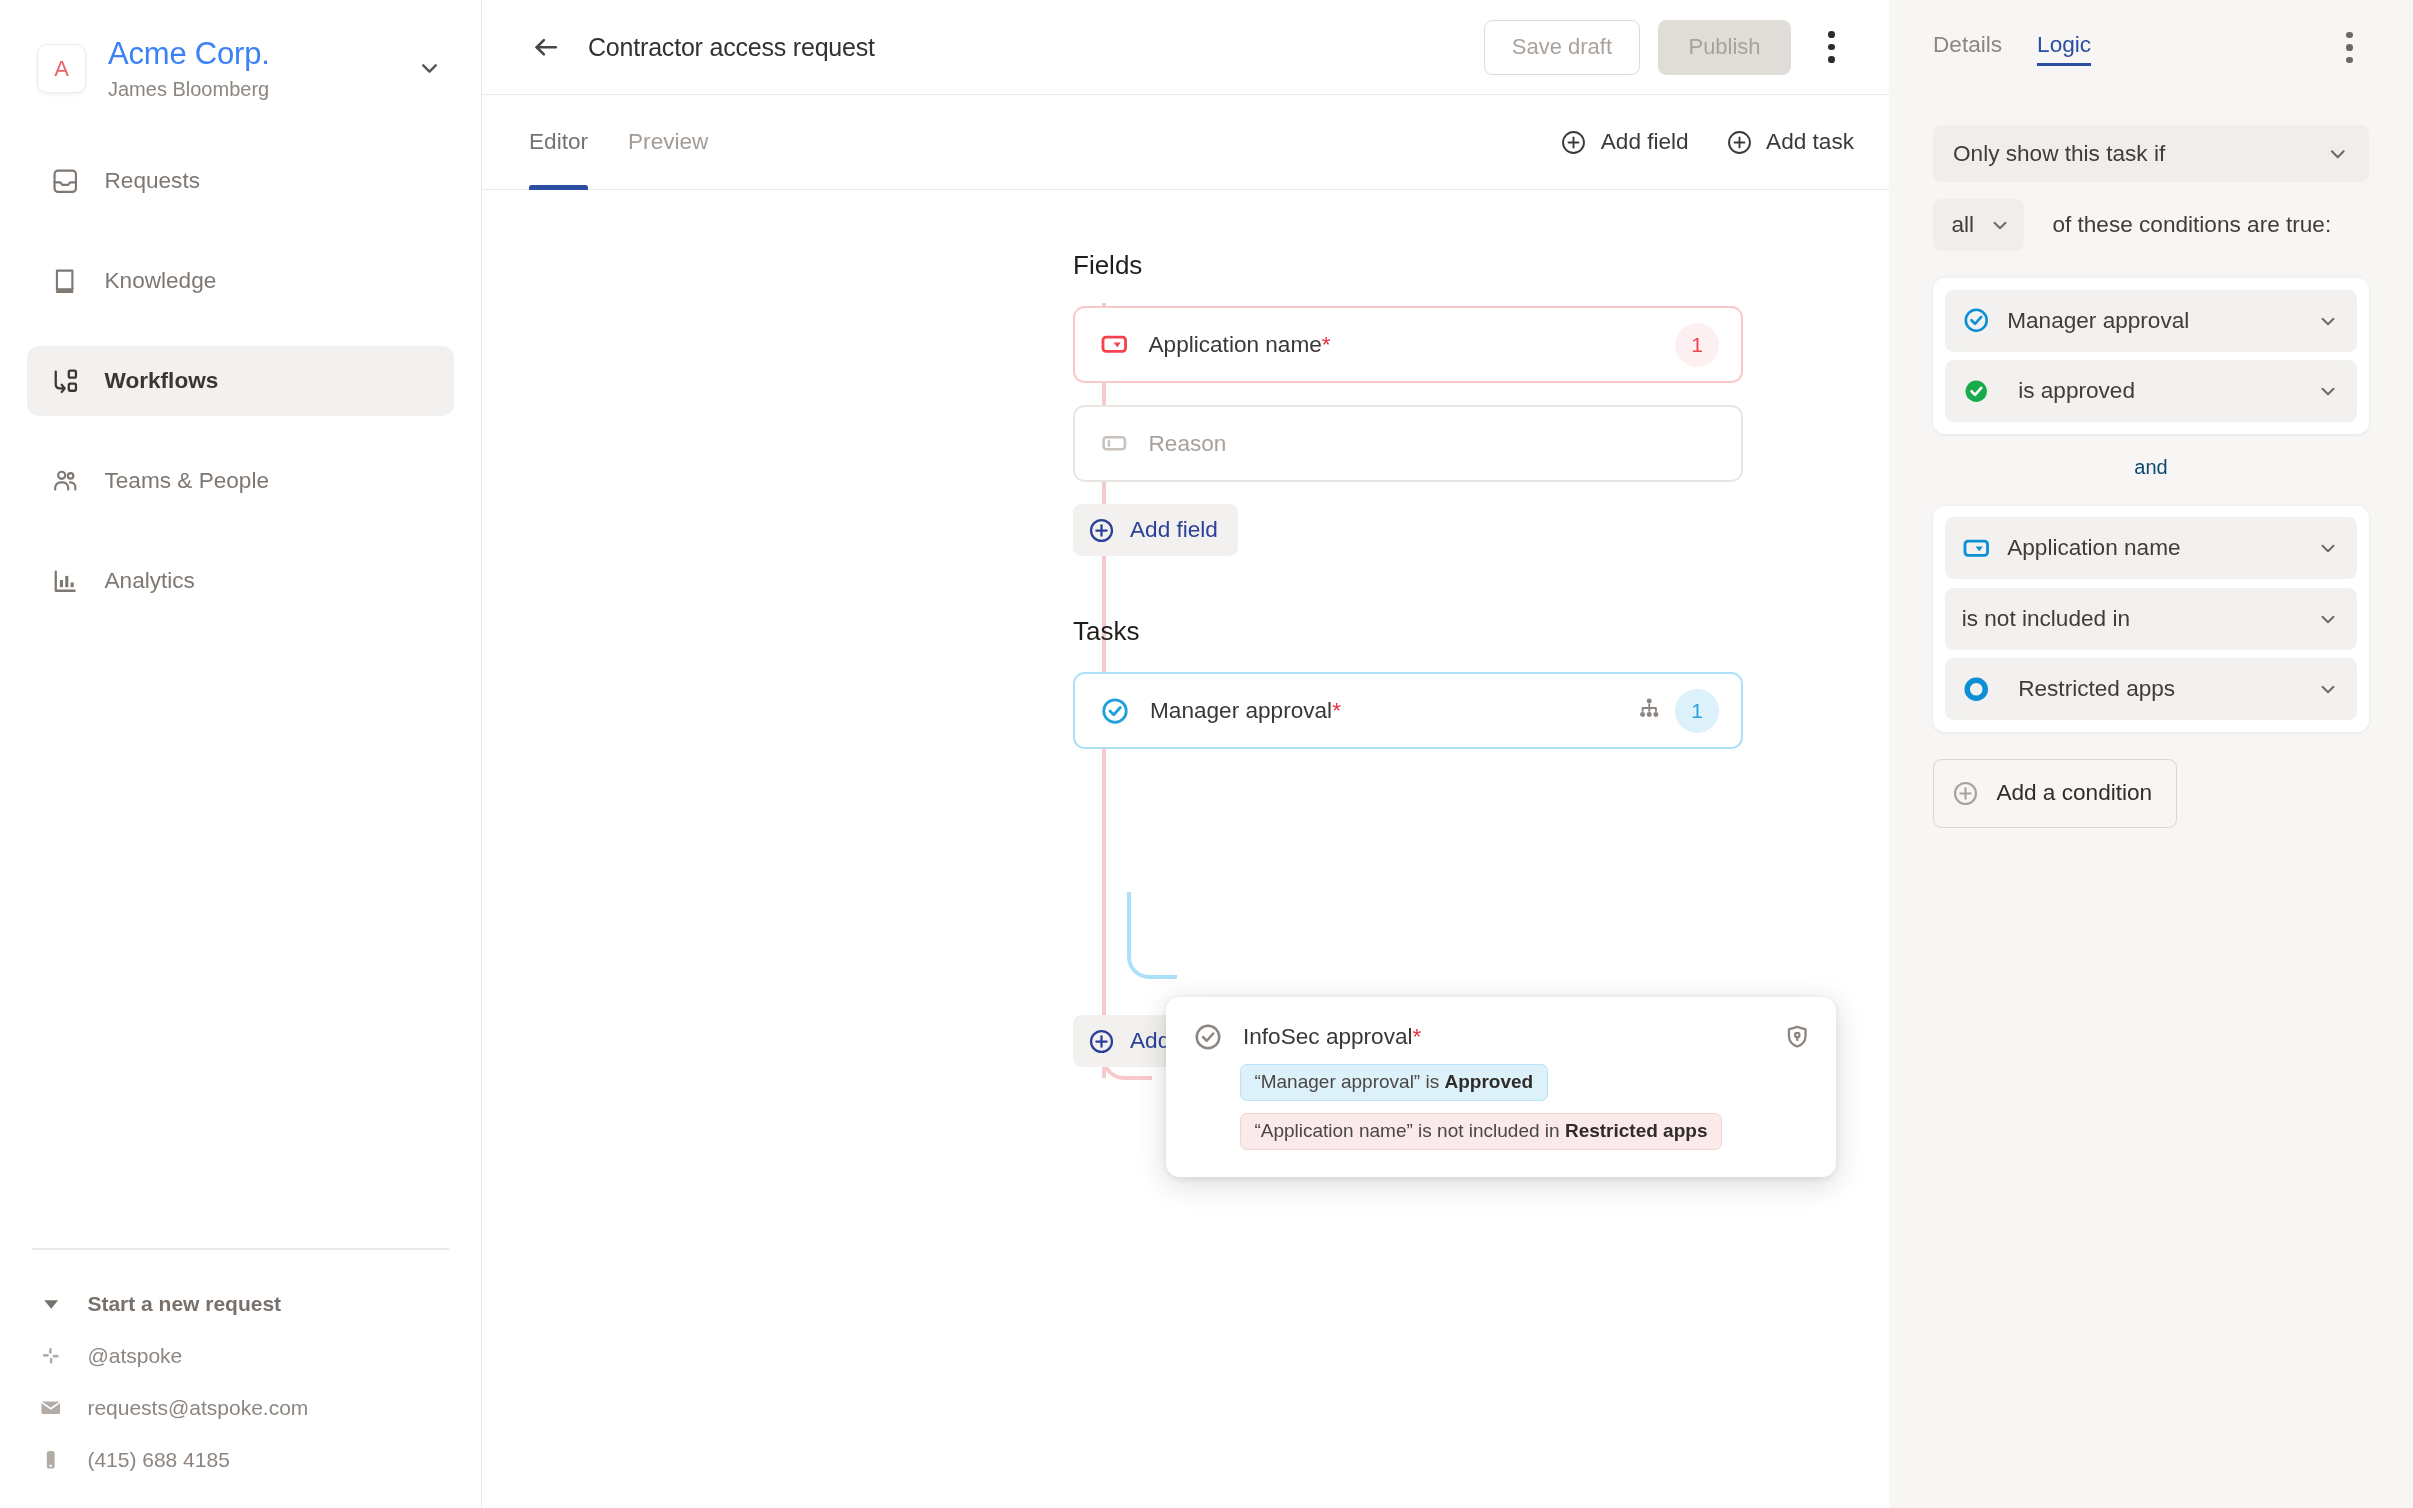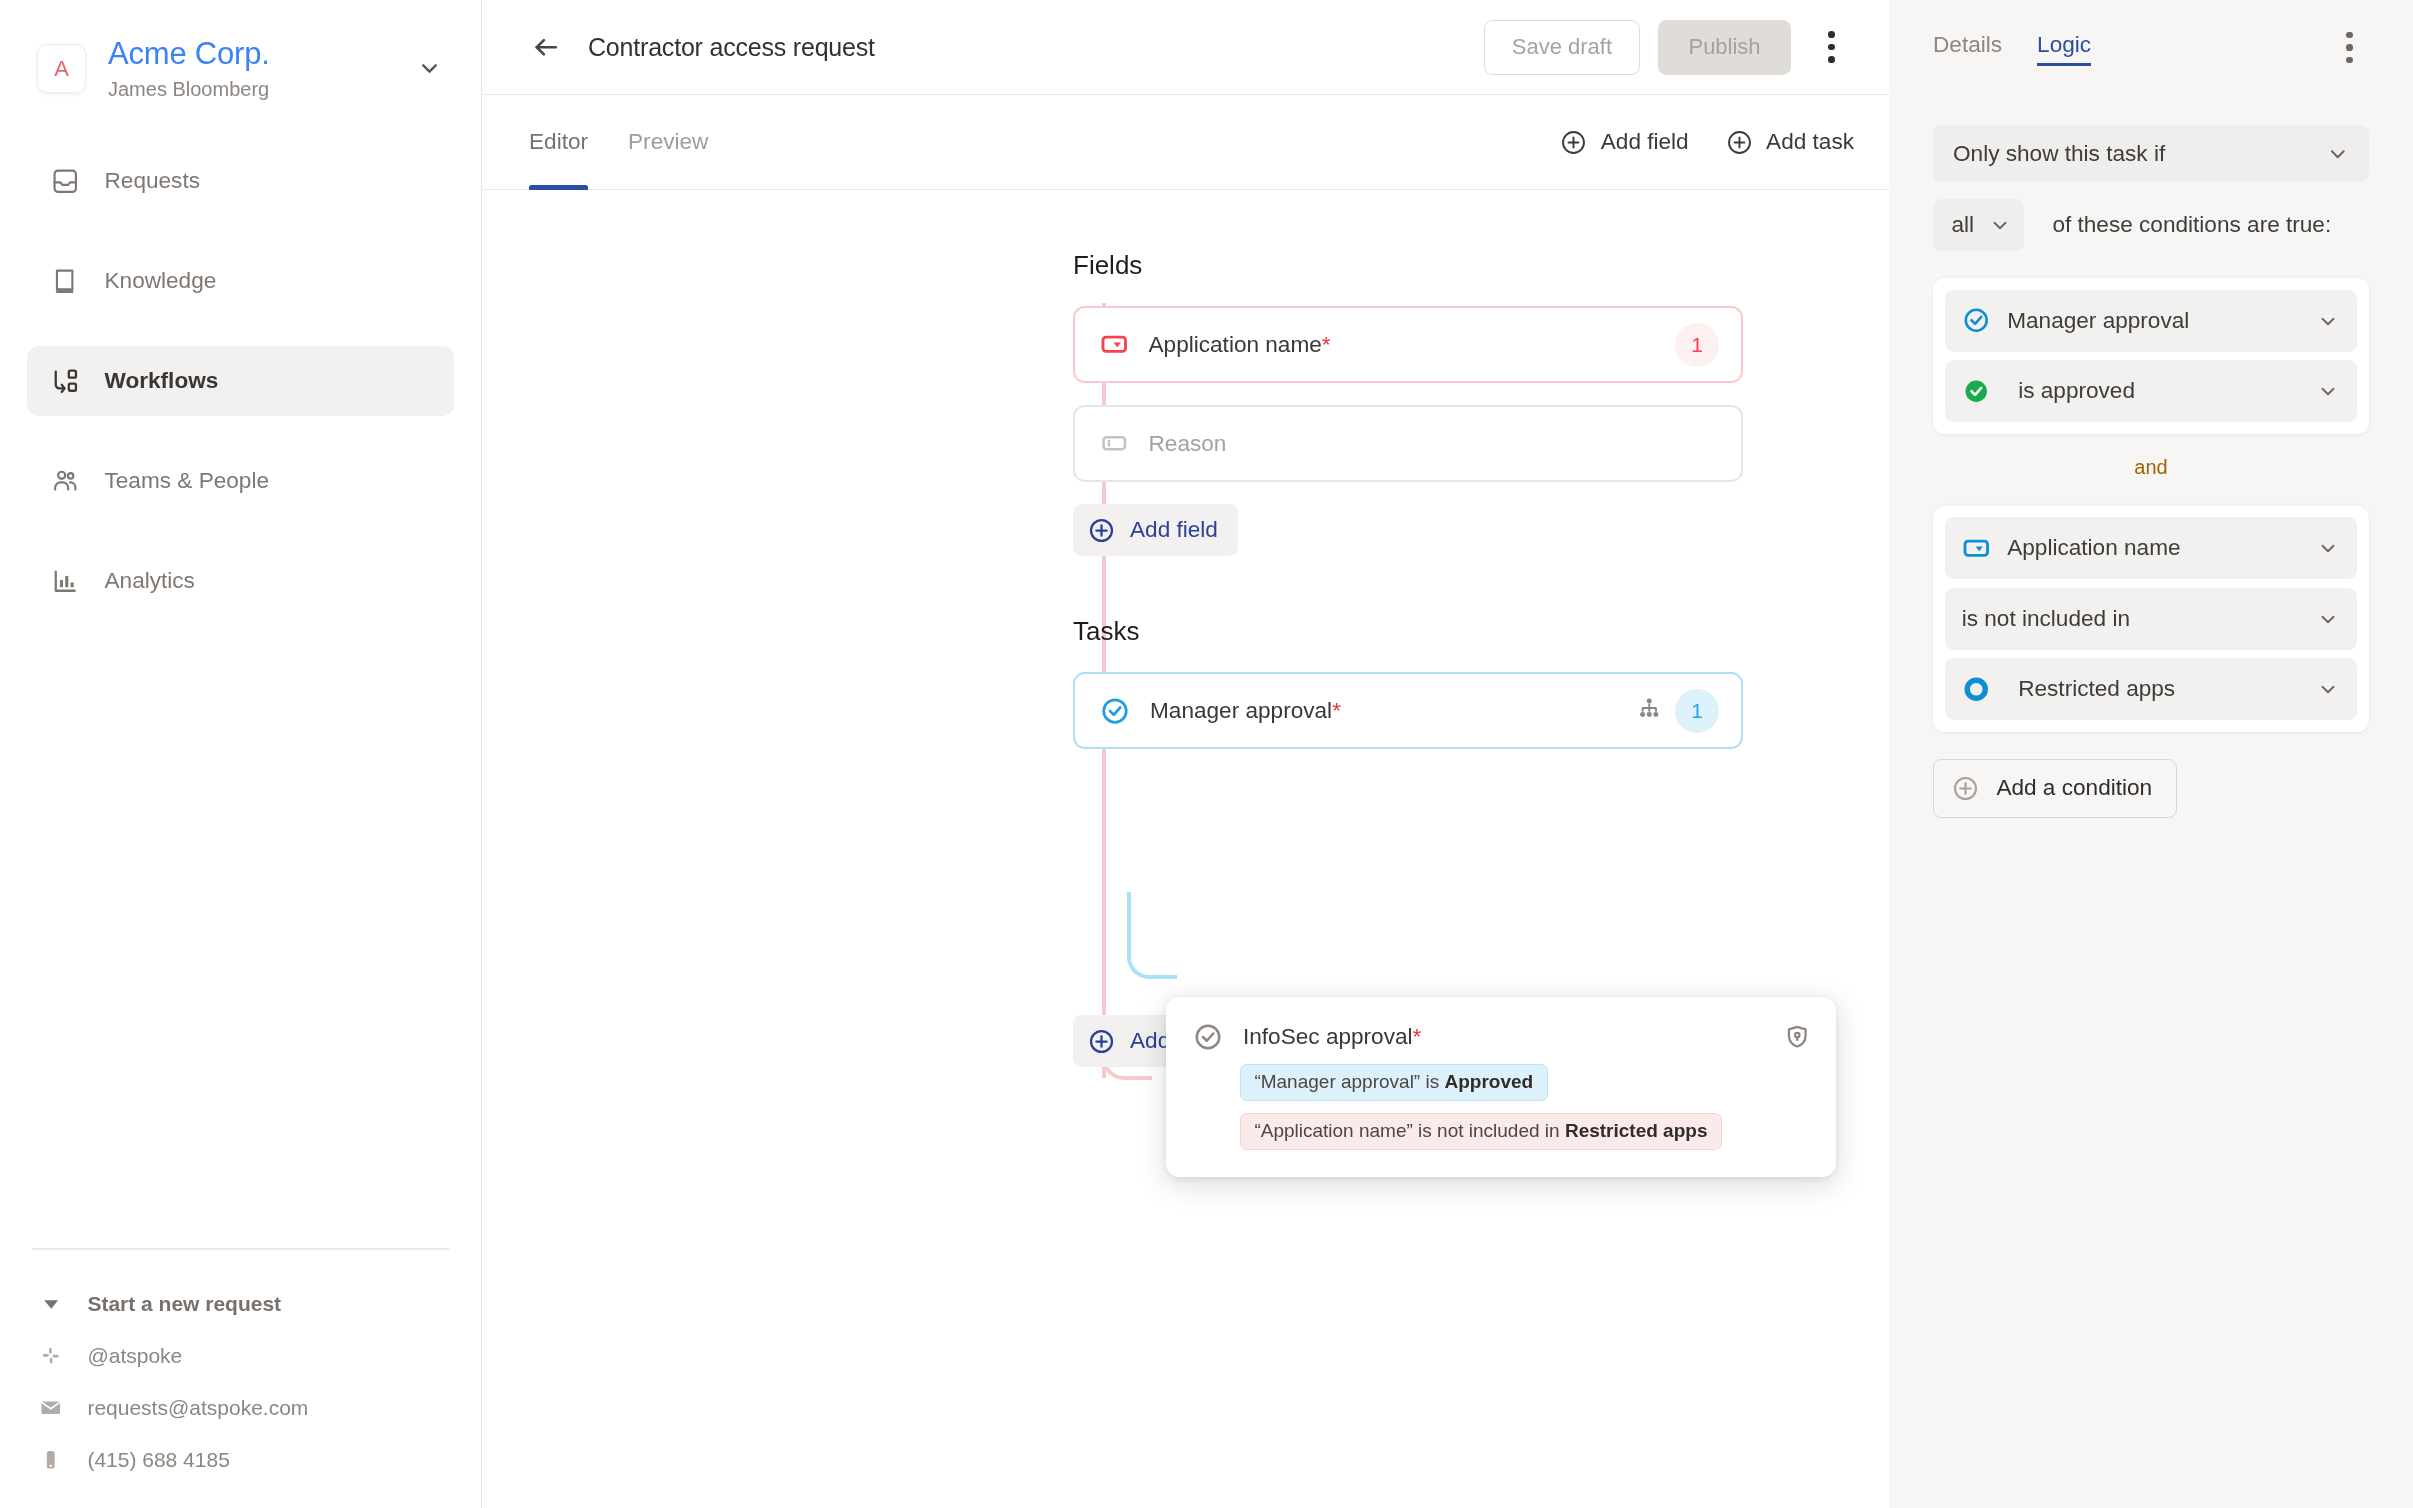--- a/index.html
+++ b/index.html
@@ -228,25 +228,25 @@
     padding: 11.7px; margin-top: 27px;
     box-shadow: 0 0.8px 3.4px rgba(40,35,30,0.07);
   }
   .group-row {
     height: 62px; background:#f2f1ef; border-radius: 8.4px;
     display:flex; align-items:center; padding: 0 18.4px 0 17px;
     gap: 17px; cursor:pointer; margin-bottom: 8.4px;
   }
   .group-row:last-child { margin-bottom: 0; gap: 28px; }
   .group-row .gl { flex:1; font-size:22.6px; color:#3f3c39; }
-  .and-label { text-align:center; font-size:20px; color:#a16207; margin-top: 22px; }
+  .and-label { text-align:center; font-size:20px; color:#0c4a6e; margin-top: 22px; }
 
   .add-cond {
     margin-top: 27px;
-    height: 59px; border: 1.7px solid #d9d5d1; border-radius: 8.4px;
+    height: 69px; border: 1.7px solid #d9d5d1; border-radius: 8.4px;
     background: transparent;
     display: flex; align-items: center; gap: 17px;
     padding: 0 23.5px 0 18.4px;
     font-size: 22.6px; color: #2f2c2a; cursor:pointer;
     width: fit-content;
   }
 
   .ic { display:flex; align-items:center; justify-content:center; flex:0 0 auto;}
 </style>
 </head>

